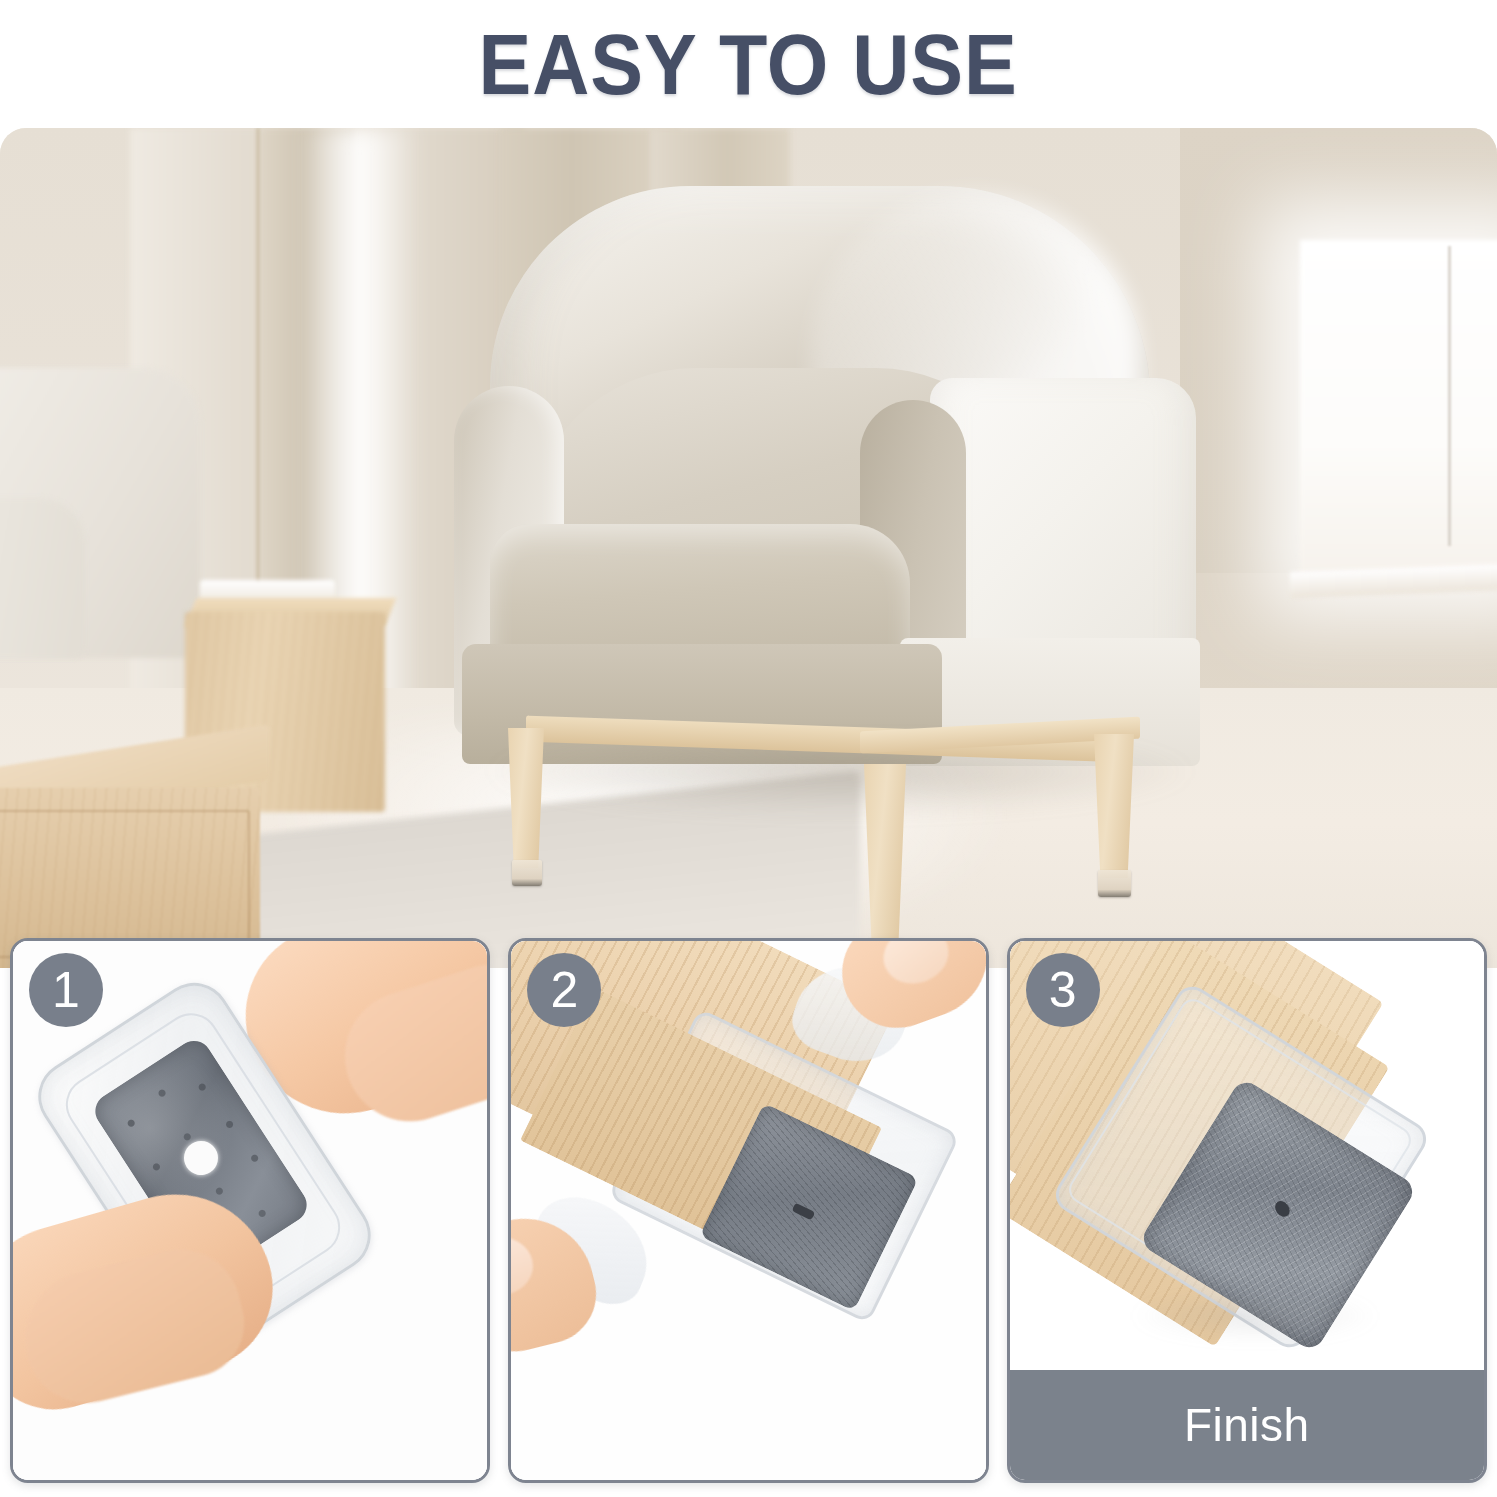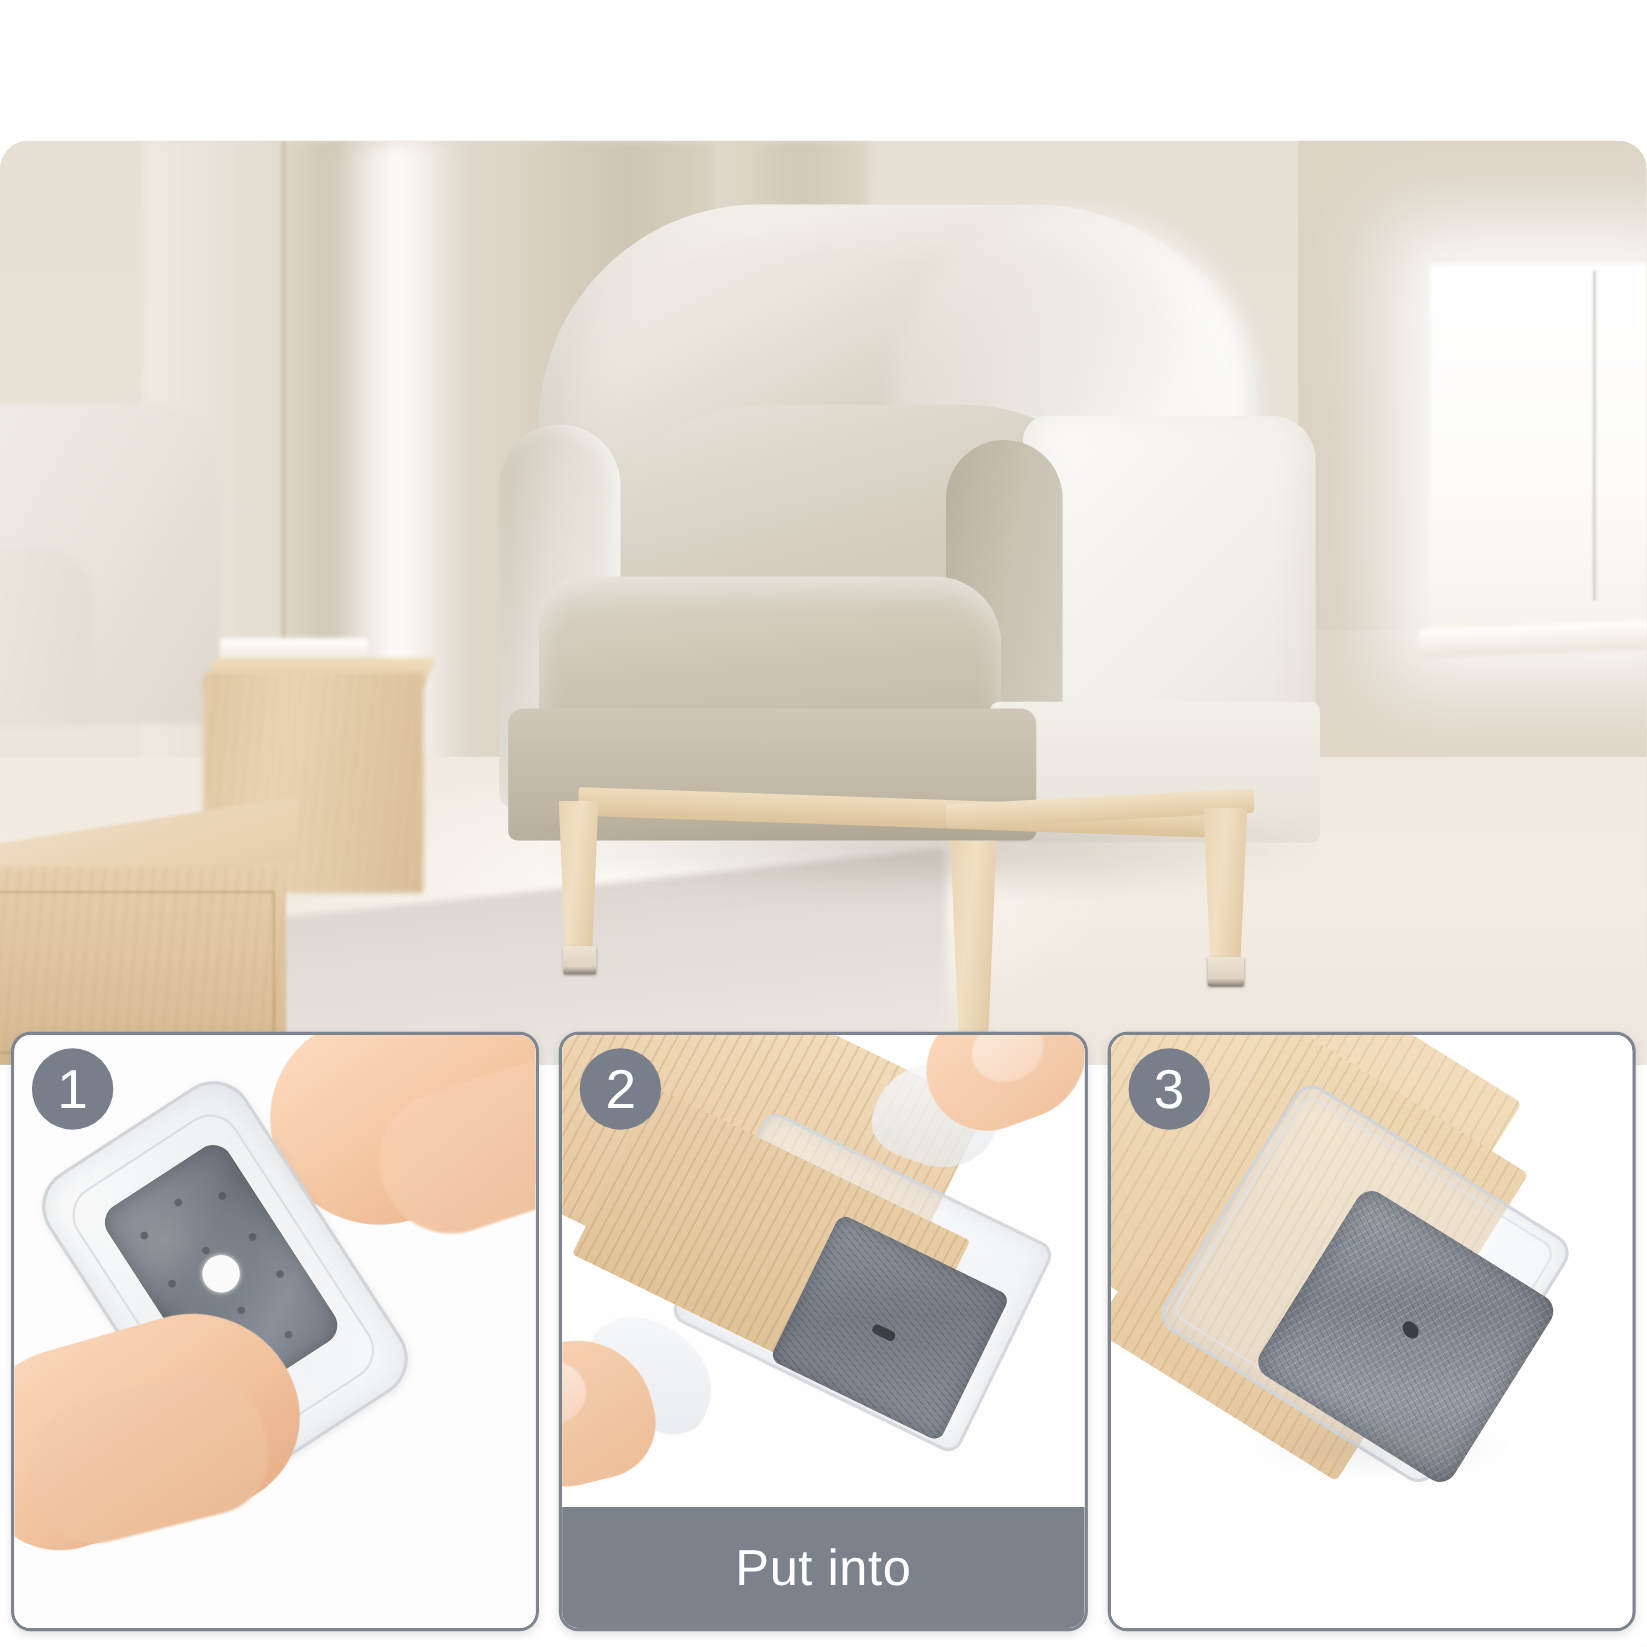--- a/index.html
+++ b/index.html
@@ -580,20 +580,23 @@
     position:absolute; left: 120px; top: 350px; width: 250px; height: 50px;
     background: radial-gradient(ellipse at 50% 50%, rgba(150,150,150,0.18) 0%, rgba(150,150,150,0) 70%);
     filter: blur(8px);
   }
 </style>
 </head>
 <body>
 
 <div id="root">
 
+  <div class="title-bar">
+    <div class="title-text">EASY TO USE</div>
+  </div>
 
   <div class="hero">
     <div class="wall"></div>
     <div class="wall-right"></div>
     <div class="wall-right-lower"></div>
     <div class="window"></div>
     <div class="window-frame"></div>
     <div class="window-sill"></div>
 
     <div class="curtain curtain-a"></div>
@@ -678,34 +681,34 @@
           <div class="p2-felt">
             <div class="p2-felt-slot"></div>
           </div>
           <div class="p2-finger-tr"></div>
           <div class="p2-nail-tr"></div>
           <div class="p2-finger-bl"></div>
           <div class="p2-nail-bl"></div>
         </div>
         <div class="step-badge">2</div>
       </div>
-      <div class="caption">Put into</div>
     </div>
 
     <div class="panel">
       <div class="panel-photo">
         <div class="p3">
           <div class="p3-bgstrip"></div>
           <div class="p3-wood"></div>
           <div class="p3-wood-face"></div>
           <div class="p3-cup"></div>
           <div class="p3-cup-lip"></div>
           <div class="p3-felt">
             <div class="p3-hole"></div>
           </div>
           <div class="p3-shadow"></div>
         </div>
         <div class="step-badge">3</div>
       </div>
+      <div class="caption">Finish</div>
     </div>
 
   </div>
 </div>
 
 </body></html>

